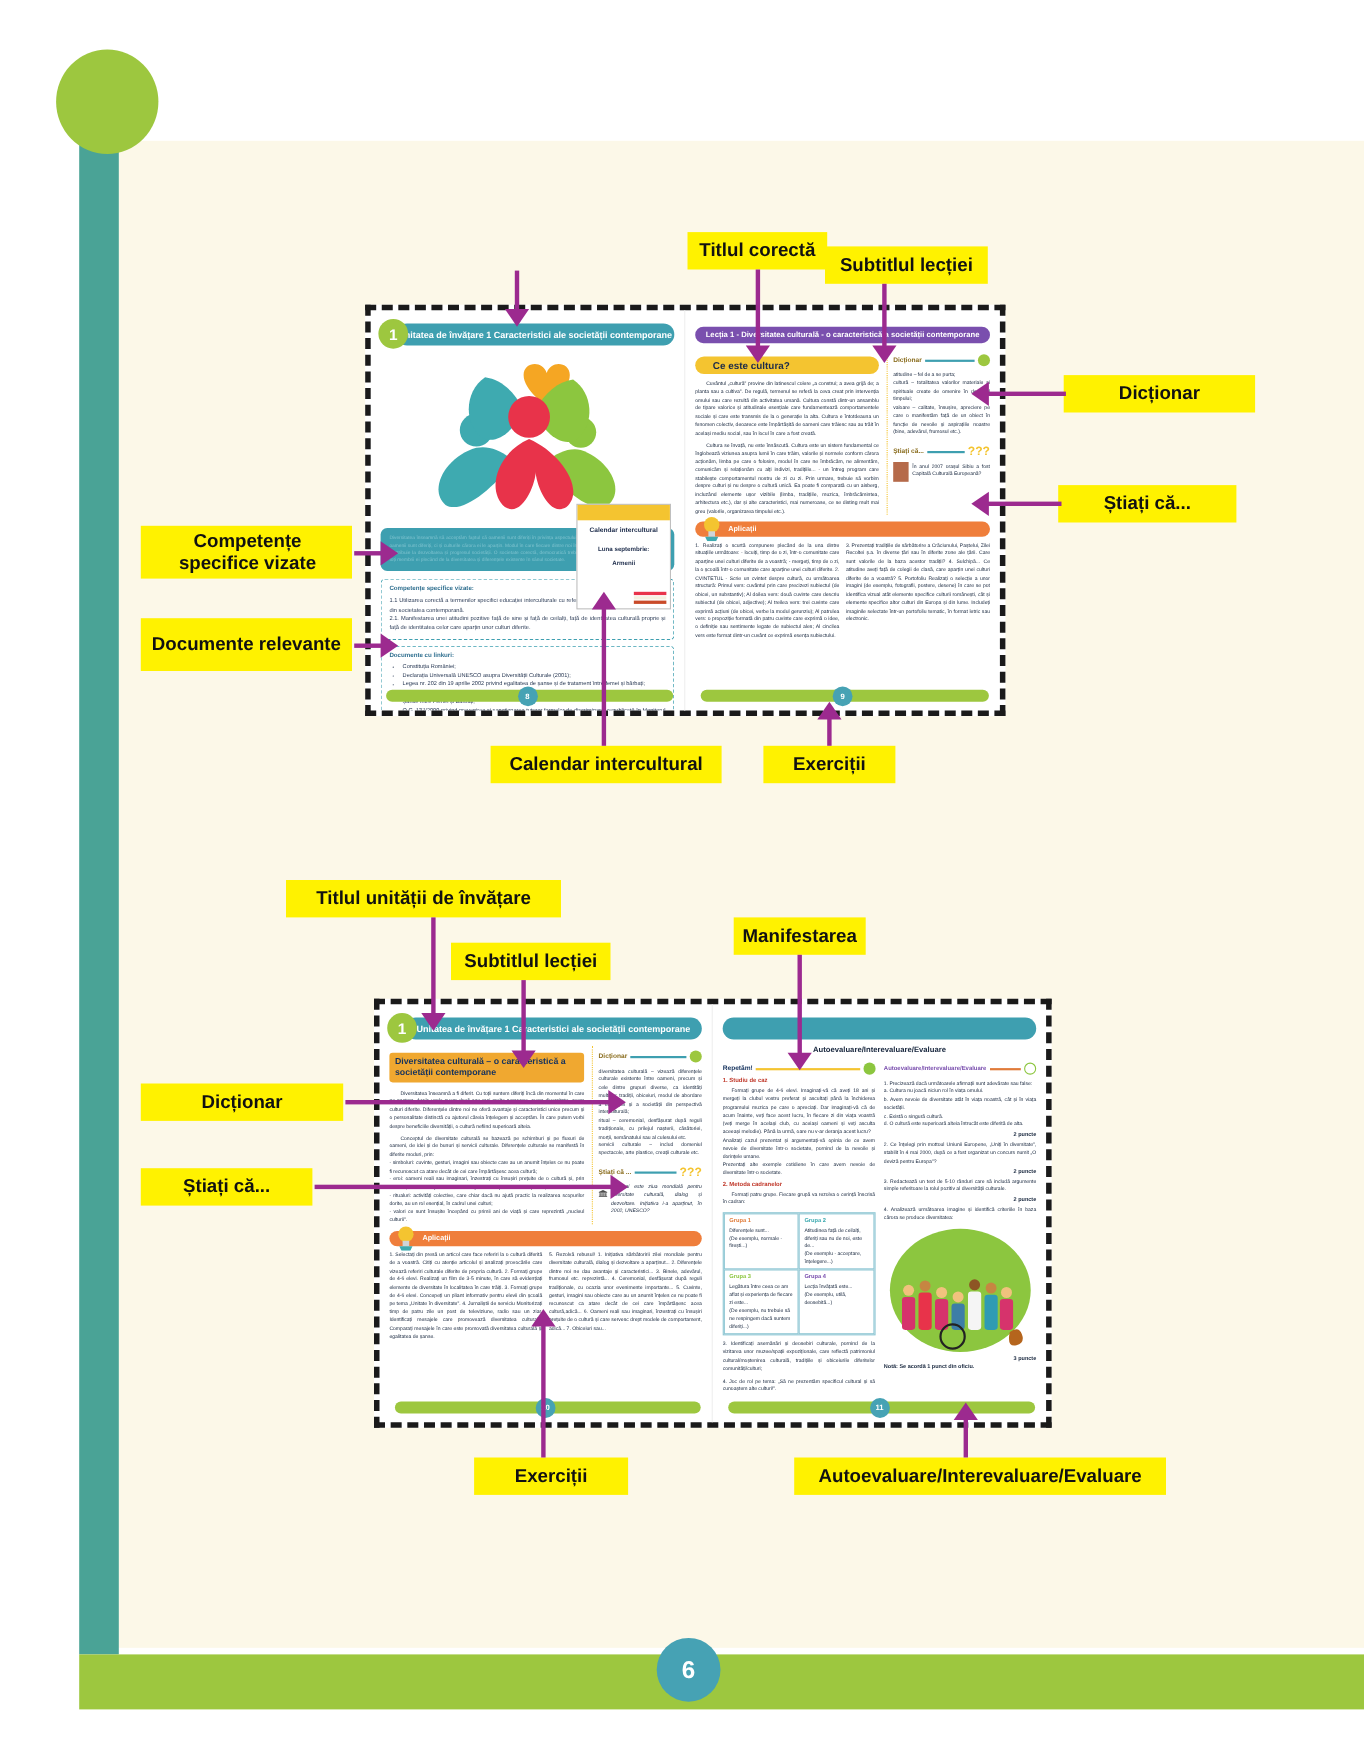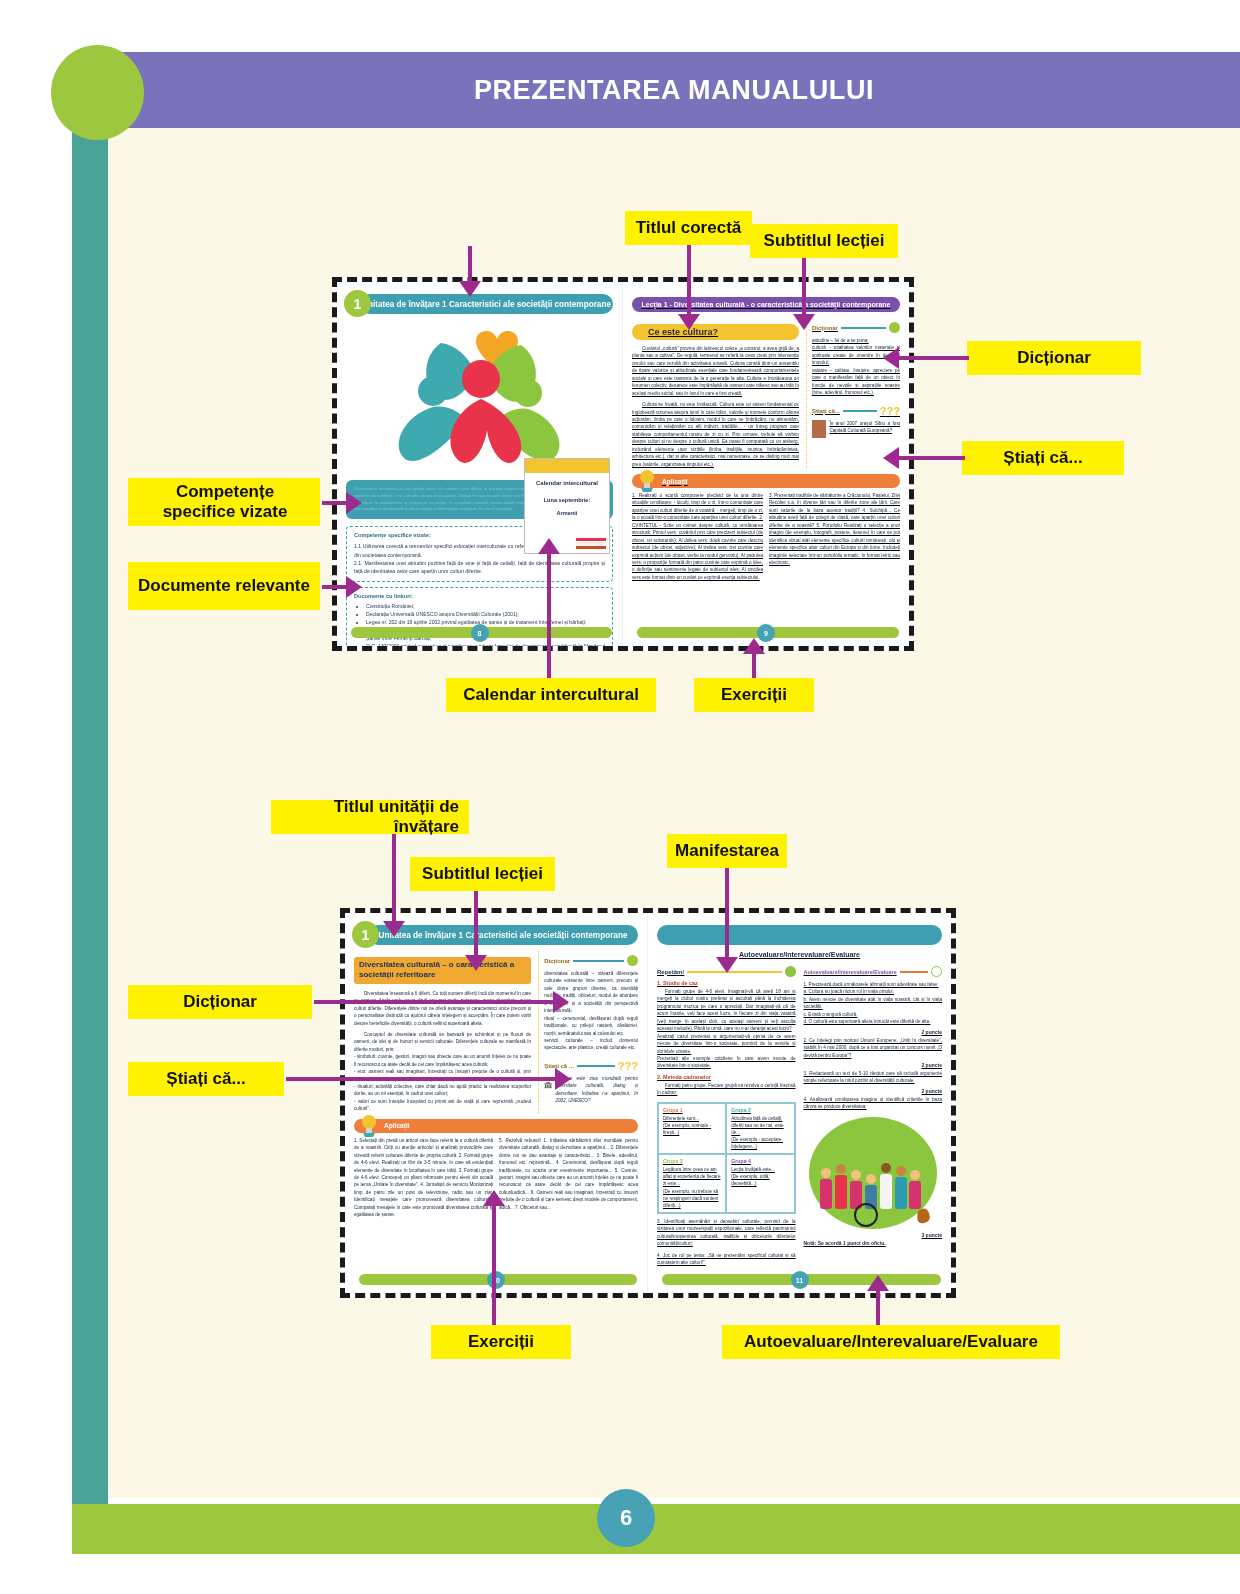--- a/index.html
+++ b/index.html
@@ -76,21 +76,21 @@
   .arrow-right{ border-top: 11px solid transparent; border-bottom: 11px solid transparent; border-left: 16px solid #9c2a8f; }
   
   .spread {
     position: absolute;
     border: 5px dashed #1a1a1a;
     background: #ffffff;
     display: flex;
   }
   .pg { position: relative; height: 100%; overflow: hidden; padding: 10px 9px 0 9px; }
   .pg.left { width: 50%; border-right: 1px solid #efefef; }
-  .pg.right { width: 50%; text-decoration: underline; }
+  .pg.right { width: 50%; }
   .unit-bar {
     position: relative; height: 20px; border-radius: 10px;
     background: #3e9fb0; margin: 2px 0 0 14px;
     display: flex; align-items: center; justify-content: center;
   }
   .unit-bar span { color:#fff; font-size:8.2px; font-weight:bold; white-space:nowrap; }
   .unit-circle {
     position: absolute; left: -16px; top: -4px;
     width: 27px; height: 27px; border-radius: 50%;
     background: #9dc73f; color: #fff; font-size: 14px; font-weight: bold;
@@ -174,23 +174,20 @@
   }
 </style>
 </head>
 <body>
 
 <div id="page">
 
   <div class="cream-bg"></div>
   <div class="teal-left-bar"></div>
 
-  <div class="header-banner">
-    <div class="header-title">PREZENTAREA MANUALULUI</div>
-  </div>
   <div class="green-ellipse"></div>
 
   <div class="spread" style="left:332px; top:277px; width:582px; height:374px;">
 
     <div class="pg left">
       <div class="unit-bar">
         <div class="unit-circle">1</div>
         <span>Unitatea de învățare 1  Caracteristici ale societății contemporane</span>
       </div>
 
@@ -350,21 +347,21 @@
   <div class="spread" style="left:340px; top:908px; width:616px; height:390px;">
 
     <div class="pg left">
       <div class="unit-bar">
         <div class="unit-circle">1</div>
         <span>Unitatea de învățare 1  Caracteristici ale societății contemporane</span>
       </div>
 
       <div class="cols">
         <div class="main-col">
-          <div class="orange-title-bar">Diversitatea culturală – o caracteristică a societății referitoare</div>
+          <div class="orange-title-bar">Diversitatea culturală – o caracteristică a societății contemporane</div>
           <div class="body-txt" style="margin-top:6px;text-indent:10px;">Diversitatea înseamnă a fi diferit. Cu toții suntem diferiți încă din momentul în care ne naștem. Acolo unde avem două sau mai multe persoane, avem diversitate, avem culturi diferite. Diferențele dintre noi ne oferă avantaje și caracteristici unice precum și o personalitate distinctă cu ajutorul căreia înțelegem și acceptăm. În care putem vorbi despre beneficiile diversității, o cultură nefiind superioară alteia.</div>
           <div class="body-txt" style="margin-top:4px;text-indent:10px;white-space:pre-line;">Conceptul de diversitate culturală se bazează pe schimburi și pe fluxuri de oameni, de idei și de bunuri și servicii culturale. Diferențele culturale se manifestă în diferite moduri, prin:
 - simboluri: cuvinte, gesturi, imagini sau obiecte care au un anumit înțeles ce nu poate fi recunoscut ca atare decât de cei care împărtășesc acea cultură;
 - eroi: oameni reali sau imaginari, înzestrați cu însușiri prețuite de o cultură și, prin urmare, servesc drept modele de comportament pentru contemporani;
 - ritualuri: activități colective, care chiar dacă nu ajută practic la realizarea scopurilor dorite, au un rol esențial, în cadrul unei culturi;
 - valori ce sunt însușite începând cu primii ani de viață și care reprezintă „nucleul culturii".</div>
         </div>
         <div class="side-col">
           <div class="sec-head">
             <span class="ttl">Dicționar</span>
@@ -514,21 +511,21 @@
           <div class="pts">3 puncte</div>
           <div style="font-size:5px;font-weight:bold;color:#17263d;margin-top:2px;">Notă: Se acordă 1 punct din oficiu.</div>
         </div>
       </div>
 
       <div class="green-page-bar"></div>
       <div class="pg-num">11</div>
     </div>
   </div>
 
-  <div class="label" style="left:271px; top:800px; width:198px; height:34px;text-align:right;">Titlul unității de învățare</div>
+  <div class="label" style="left:260px; top:800px; width:250px; height:34px;">Titlul unității de învățare</div>
   <div class="vline" style="left:392px; top:834px; height:90px;"></div>
   <div class="arrow-down" style="left:383px; top:921px;"></div>
 
   <div class="label" style="left:410px; top:857px; width:145px; height:34px;">Subtitlul lecției</div>
   <div class="vline" style="left:474px; top:891px; height:67px;"></div>
   <div class="arrow-down" style="left:465px; top:955px;"></div>
 
   <div class="label" style="left:667px; top:834px; width:120px; height:34px;">Manifestarea</div>
   <div class="vline" style="left:725px; top:868px; height:92px;"></div>
   <div class="arrow-down" style="left:716px; top:957px;"></div>

